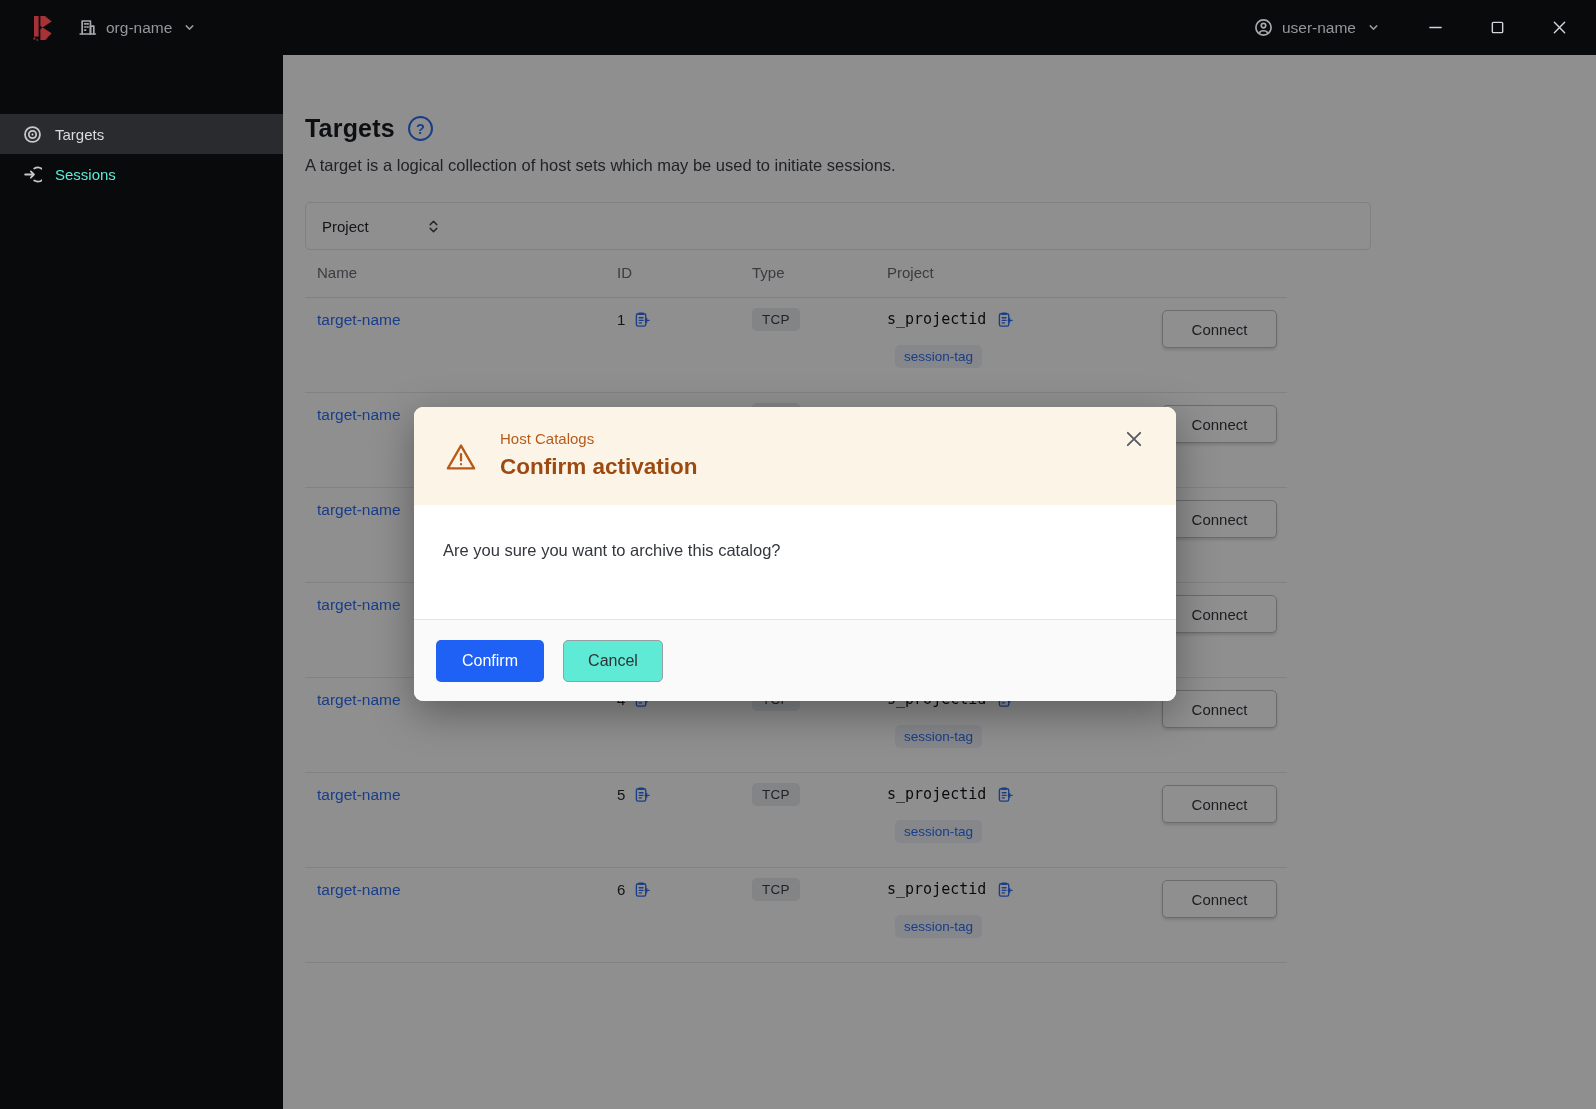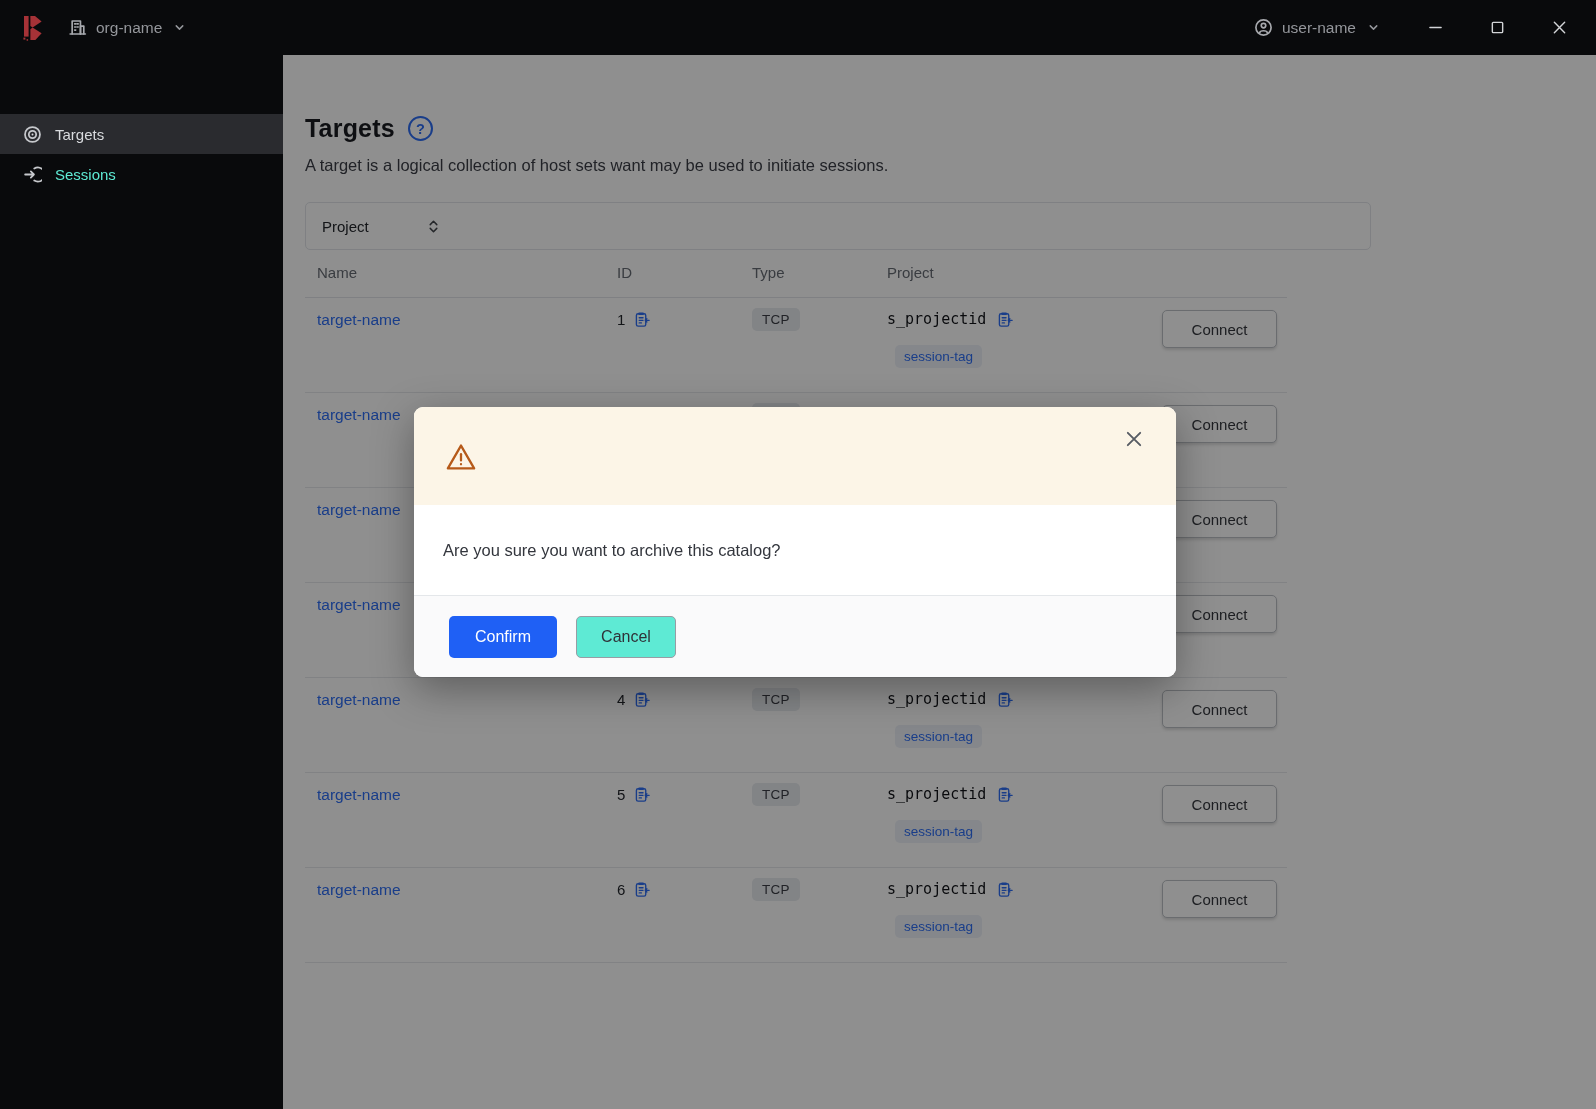--- a/index.html
+++ b/index.html
@@ -3,21 +3,21 @@
 <meta charset="utf-8">
 <style>
   * { margin:0; padding:0; box-sizing:border-box; }
   html,body { background:#000; }
   body { font-family:"Liberation Sans", sans-serif; }
   .app { position:relative; width:1596px; height:1109px; overflow:hidden; background:#090A0C; }
 
   
   .titlebar { position:absolute; top:0; left:0; right:0; height:55px; background:#090A0C;
               display:flex; align-items:center; justify-content:space-between; }
-  .tb-left { display:flex; align-items:center; padding-left:20px; }
+  .tb-left { display:flex; align-items:center; padding-left:30px; }
   .logo { width:26px; height:26px; display:inline-flex; }
   .tb-menu { display:flex; align-items:center; gap:9px; background:none; border:none; cursor:pointer;
              color:#94969B; font-size:15.5px; font-family:inherit; }
   .tb-left .tb-menu { margin-left:22px; }
   .tb-ico { width:19px; height:19px; stroke:#A7A9AE; fill:none; stroke-width:1.4; }
   .tb-chev { width:13px; height:13px; stroke:#94969B; fill:none; stroke-width:1.8; margin-left:2px; }
   .tb-right { display:flex; align-items:center; padding-right:29px; }
   .win-controls { display:flex; align-items:center; gap:47px; margin-left:48px; }
   .win-btn { background:none; border:none; cursor:pointer; display:flex; align-items:center; }
   .win-btn svg { width:15px; height:15px; stroke:#D2D4D7; fill:none; stroke-width:1.5; }
@@ -74,21 +74,21 @@
   .warn-ico { position:absolute; left:31px; top:35px; width:32px; height:30px; }
   .warn-ico svg { width:32px; height:30px; stroke:#B65A1A; fill:none; stroke-width:2; }
   .modal-titles { position:absolute; left:86px; top:23px; }
   .modal-tagline { font-size:15px; color:#B65A1A; }
   .modal-title { font-size:22.5px; font-weight:700; color:#9C4A10; margin-top:7px; }
   .modal-close { position:absolute; right:31px; top:22px; width:22px; height:22px; background:none; border:none; cursor:pointer; }
   .modal-close svg { width:18px; height:18px; stroke:#575C64; fill:none; stroke-width:1.7; }
   .modal-body { height:90px; display:flex; align-items:center; padding-left:29px; }
   .modal-msg { font-size:16.5px; color:#33363D; }
   .modal-footer { height:82px; background:#FAFAFB; border-top:1px solid #E4E7EA;
-                  display:flex; align-items:center; padding-left:35px; gap:19px; }
+                  display:flex; align-items:center; padding-left:22px; gap:19px;margin-top:24px; }
   .btn-primary { width:108px; height:42px; background:#1F60F5; color:#fff; border:none; border-radius:5px;
                  font-family:inherit; font-size:16px; font-weight:500; cursor:pointer; }
   .btn-secondary { width:100px; height:42px; background:#5eead4; color:#2F3238; border:1px solid #989DA4;
                    border-radius:5px; font-family:inherit; font-size:16px; cursor:pointer; }
 </style>
 </head>
 <body>
 
 <svg width="0" height="0" style="position:absolute">
   <defs>
@@ -209,21 +209,21 @@
       <span>Sessions</span>
     </div>
   </nav>
 
   <main class="content">
 
     <div class="title-row">
       <h1 class="page-title">Targets</h1>
       <span class="help-circle">?</span>
     </div>
-    <p class="desc">A target is a logical collection of host sets want may be used to initiate sessions.</p>
+    <p class="desc">A target is a logical collection of host sets which may be used to initiate sessions.</p>
 
     <div class="filterbar">
       <button class="filter-btn">
         <span>Project</span>
         <svg>
             <use href="#i-chevs-ud"></use>
           </svg>
       </button>
     </div>
 
@@ -439,20 +439,24 @@
       </div>
     </div>
 
     <div class="backdrop"></div>
 
     <section class="modal">
       <div class="modal-header">
         <span class="warn-ico"><svg>
               <use href="#i-warn"></use>
             </svg></span>
+        <div class="modal-titles">
+          <div class="modal-tagline">Host Catalogs</div>
+          <h2 class="modal-title">Confirm activation</h2>
+        </div>
         <button class="modal-close"><svg>
               <use href="#i-x"></use>
             </svg></button>
       </div>
       <div class="modal-body">
         <p class="modal-msg">Are you sure you want to archive this catalog?</p>
       </div>
       <div class="modal-footer">
         <button class="btn-primary">Confirm</button>
         <button class="btn-secondary">Cancel</button>

